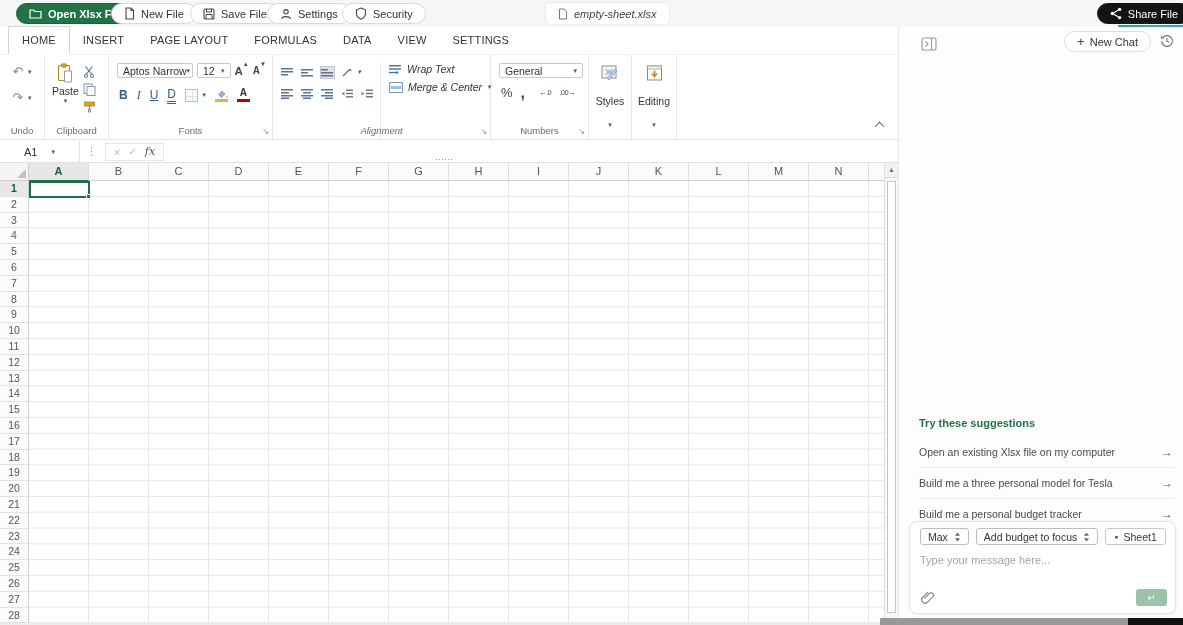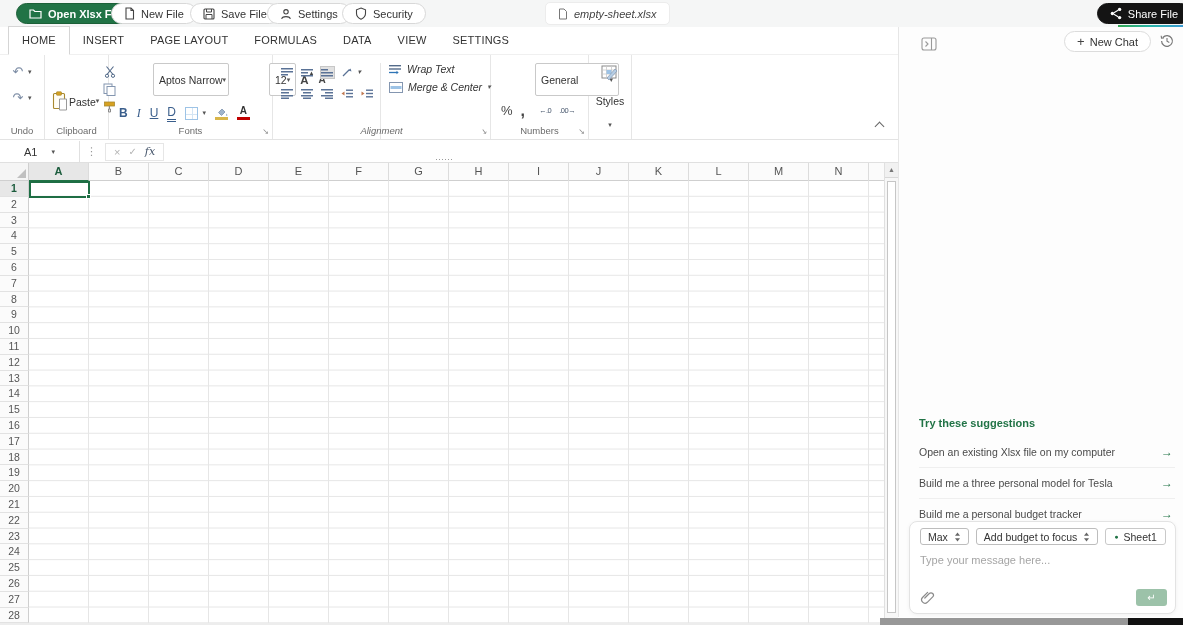--- a/index.html
+++ b/index.html
@@ -34,28 +34,28 @@
              font-size:9.5px; color:#6b6b6b; }
   .launcher { position:absolute; bottom:3px; right:3px; font-size:8px; color:#8a8a8a; cursor:pointer; }
   .ddv { font-size:7px; color:#555; }
   .ddv::after { content:"▾"; }
   .iconbtn { display:inline-flex; align-items:center; justify-content:center; cursor:pointer; }
   .selbox { background:#e1e1e1; outline:1px solid #c7c7c7; }
 
   .g-undo { width:45px; display:flex; flex-direction:column; align-items:center; gap:8px; }
   .uarrow { font-size:13px; color:#7d8da5; line-height:12px; }
   .g-clip { width:64px; display:flex; gap:4px; padding-left:7px; }
-  .paste { display:flex; flex-direction:row; align-items:center; cursor:pointer; }
+  .paste { display:flex; flex-direction:column; align-items:center; cursor:pointer; }
   .paste .plabel { font-size:10.5px; margin-top:2px; }
   .clipcol { display:flex; flex-direction:column; gap:5px; padding-top:2px; }
 
   .g-fonts { width:164px; padding:8px 6px 0 8px; }
-  .selectbox { height:33px; border:1px solid #c9c9c9; border-radius:2px; display:flex;
+  .selectbox { height:15px; border:1px solid #c9c9c9; border-radius:2px; display:flex;
                align-items:center; justify-content:space-between; padding:0 5px; font-size:10.5px;
-               color:#333; background:#fff; cursor:pointer; white-space:nowrap;margin-left:36px; }
+               color:#333; background:#fff; cursor:pointer; white-space:nowrap; }
   .fonts-r1 { display:flex; gap:4px; align-items:center; }
   .az { font-size:11.5px; color:#444; font-weight:bold; position:relative; cursor:pointer; }
   .az sup { font-size:6px; position:relative; top:-4px; }
   .fonts-r2 { display:flex; gap:9px; align-items:center; margin-top:8px; padding-left:2px; }
   .fmt { font-size:12px; color:#3a5e8c; cursor:pointer; line-height:14px; }
   .fmt.b { font-weight:bold; } .fmt.i { font-style:italic; font-family:"Liberation Serif",serif; }
   .fmt.u { text-decoration:underline; }
   .fmt.du { border-bottom:3px double #3a5e8c; }
   .borderbox { width:13px; height:13px; border:1px solid #9dc3e6; position:relative; cursor:pointer; }
   .borderbox::after { content:""; position:absolute; left:6px; top:0; bottom:0; border-left:1px solid #d4e5f4; }
@@ -444,20 +444,31 @@
         <svg width="18" height="16" viewBox="0 0 18 16">
             <rect x="1" y="1" width="14" height="12" fill="#fff" stroke="#8a8a8a"></rect>
             <path d="M1 5 h14 M1 9 h14 M5.5 1 v12 M10.5 1 v12" stroke="#c9c9c9" stroke-width=".8"></path>
             <rect x="5.5" y="5" width="5" height="4" fill="#9dc3e6"></rect>
             <path d="M6 13 L14 4 L16 6 L8 15 Z" fill="#b5cde4" stroke="#8496b0" stroke-width=".7"></path>
           </svg>
         <span>Styles</span>
         <span class="ddv"></span>
       </div>
     </div>
+    <div class="rgroup g-one" style="width:45px;">
+      <div class="bigbtn">
+        <svg width="17" height="16" viewBox="0 0 17 16">
+            <rect x="1.5" y="1" width="14" height="14" fill="#fdfdfd" stroke="#8a8a8a"></rect>
+            <rect x="1.5" y="1" width="14" height="3" fill="#efefef" stroke="#8a8a8a" stroke-width=".6"></rect>
+            <path d="M8.5 5.5 v5 M6 8.5 l2.5 3 l2.5 -3" stroke="#e07b26" stroke-width="1.6" fill="none"></path>
+          </svg>
+        <span>Editing</span>
+        <span class="ddv"></span>
+      </div>
+    </div>
     <div class="rgroup" style="flex:1; border-right:none;">
       <span class="collapse-chevron"></span>
     </div>
   </div>
 
   <div class="fbar">
     <div class="namebox">
       <span>A1</span>
       <span class="ddv"></span>
     </div>

